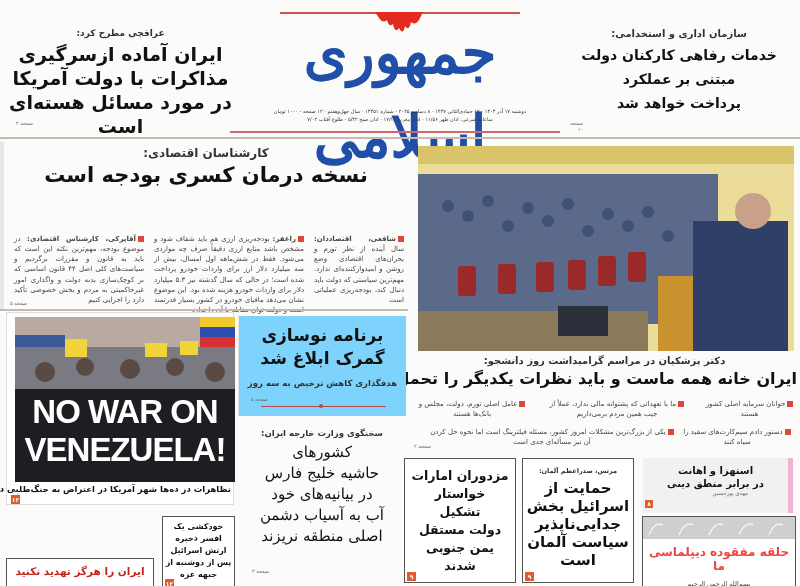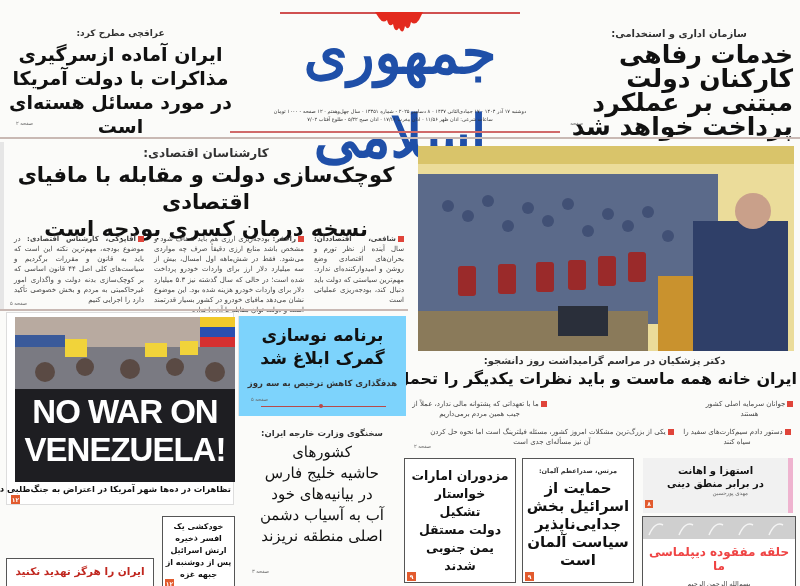--- a/index.html
+++ b/index.html
@@ -27,21 +27,21 @@
       </svg>
   </div>
   <div class="abs" style="left:0; top:10px; width:300px; text-align:center; font-family:'DejaVu Serif', serif; font-weight:bold; font-size:56px; color:#1f4fa8; letter-spacing:2px; line-height:80px; transform:scaleY(1.05);">جمهوری اسلامی</div>
   <div class="abs" style="left:0; top:104px; width:300px; text-align:center; font-size:5px; color:#333; white-space:nowrap;">دوشنبه ۱۷ آذر ۱۴۰۴ - ۱۷ جمادی‌الثانی ۱۴۴۷ - ۸ دسامبر ۲۰۲۵ - شماره ۱۳۳۵۱ - سال چهل‌وهفتم - ۱۲ صفحه - ۱۰۰۰ تومان</div>
   <div class="abs" style="left:0; top:112px; width:300px; text-align:center; font-size:5px; color:#333; white-space:nowrap;">ساعات شرعی: اذان ظهر ۱۱/۵۶ - اذان مغرب ۱۷/۱۱ - اذان صبح ۵/۳۲ - طلوع آفتاب ۷/۰۲</div>
 </div>
 <div class="abs" style="left:230px; top:131px; width:330px; height:1.5px; background:#d06a6a;"></div>
 
 <div class="abs" style="left:565px; top:28px; width:228px; height:100px;">
   <div class="kicker" style="font-size:10px; margin-bottom:4px;">سازمان اداری و استخدامی:</div>
-  <div class="hl" style="font-size:25px; line-height:24px;text-align:right;">
+  <div class="hl" style="font-size:14px; line-height:24px;">
     <div>خدمات رفاهی کارکنان دولت</div>
     <div>مبتنی بر عملکرد</div>
     <div>پرداخت خواهد شد</div>
   </div>
   <div class="pg" style="position:absolute; right:210px; top:92px;">صفحه ۱۰</div>
 </div>
 
 <div class="abs" style="left:8px; top:28px; width:225px; height:100px;">
   <div class="kicker" style="font-size:9px; margin-bottom:4px;">عراقچی مطرح کرد:</div>
   <div class="hl" style="font-size:19px; line-height:24px;">
@@ -50,21 +50,20 @@
     <div>در مورد مسائل هسته‌ای است</div>
   </div>
   <div class="pg" style="position:absolute; left:8px; top:92px;">صفحه ۲</div>
 </div>
 
 <div class="abs rule" style="left:0; top:137px; width:800px; height:2px;"></div>
 
 <div class="abs" style="left:0; top:142px; width:408px; height:168px; border-left:4px solid #e6e6e6;">
   <div class="kicker" style="font-size:12px; margin-top:4px;">کارشناسان اقتصادی:</div>
   <div class="hl" style="font-size:21px; line-height:27px; margin-top:2px;">
-    <div>کوچک‌سازی دولت و مقابله با مافیای اقتصادی</div>
     <div>نسخه درمان کسری بودجه است</div>
   </div>
   <div class="abs" style="top:92px; left:8px; width:392px; display:flex; flex-direction:row; gap:10px;">
     <div class="body" style="width:90px;">
       <span class="bul"></span><b>شافعی، اقتصاددان:</b> <span>سال آینده از نظر تورم و بحران‌های اقتصادی وضع روشن و امیدوارکننده‌ای ندارد. مهم‌ترین سیاستی که دولت باید دنبال کند، بودجه‌ریزی عملیاتی است</span>
     </div>
     <div class="body" style="width:150px;">
       <span class="bul"></span><b>راغفر:</b> <span>بودجه‌ریزی ارزی هم باید شفاف شود و مشخص باشد منابع ارزی دقیقاً صرف چه مواردی می‌شود. فقط در شش‌ماهه اول امسال، بیش از سه میلیارد دلار ارز برای واردات خودرو پرداخت شده است؛ در حالی که سال گذشته نیز ۵.۳ میلیارد دلار برای واردات خودرو هزینه شده بود. این موضوع نشان می‌دهد مافیای خودرو در کشور بسیار قدرتمند است و دولت توان مقابله با آن را ندارد</span>
     </div>
     <div class="body" style="width:130px;">
@@ -109,20 +108,21 @@
     <circle cx="335" cy="65" r="18" fill="#c9a08a"></circle>
   </svg>
 </div>
 
 <div class="abs" style="left:412px; top:355px; width:385px; height:95px;">
   <div class="kicker" style="font-size:10px;">دکتر پزشکیان در مراسم گرامیداشت روز دانشجو:</div>
   <div class="hl" style="font-size:16px; margin-top:3px; white-space:nowrap;">ایران خانه همه ماست و باید نظرات یکدیگر را تحمل کنیم</div>
   <div class="abs" style="top:44px; left:0; width:385px; display:flex; justify-content:space-between;">
     <div class="body" style="width:95px; text-align:center;"><span class="bul"></span><span>جوانان سرمایه اصلی کشور هستند</span></div>
     <div class="body" style="width:135px; text-align:center;"><span class="bul"></span><span>ما با تعهداتی که پشتوانه مالی ندارد، عملاً از جیب همین مردم برمی‌داریم</span></div>
+    <div class="body" style="width:120px; text-align:center;"><span class="bul"></span><span>عامل اصلی تورم، دولت، مجلس و بانک‌ها هستند</span></div>
   </div>
   <div class="abs" style="top:72px; left:0; width:385px; display:flex;">
     <div class="body" style="width:120px; text-align:center;"><span class="bul"></span><span>دستور دادم سیم‌کارت‌های سفید را سیاه کنند</span></div>
     <div class="body" style="width:250px; text-align:center;"><span class="bul"></span><span>یکی از بزرگ‌ترین مشکلات امروز کشور، مسئله فیلترینگ است اما نحوه حل کردن آن نیز مسأله‌ای جدی است</span></div>
   </div>
   <div class="pg abs" style="left:2px; top:88px;">صفحه ۲</div>
 </div>
 
 <div class="abs" style="left:6px; top:312px; width:228px; height:193px; background:#fff; border:1px solid #ddd;">
   <div class="abs photo" style="left:8px; top:4px; width:220px; height:165px; background:#d946ef;">

